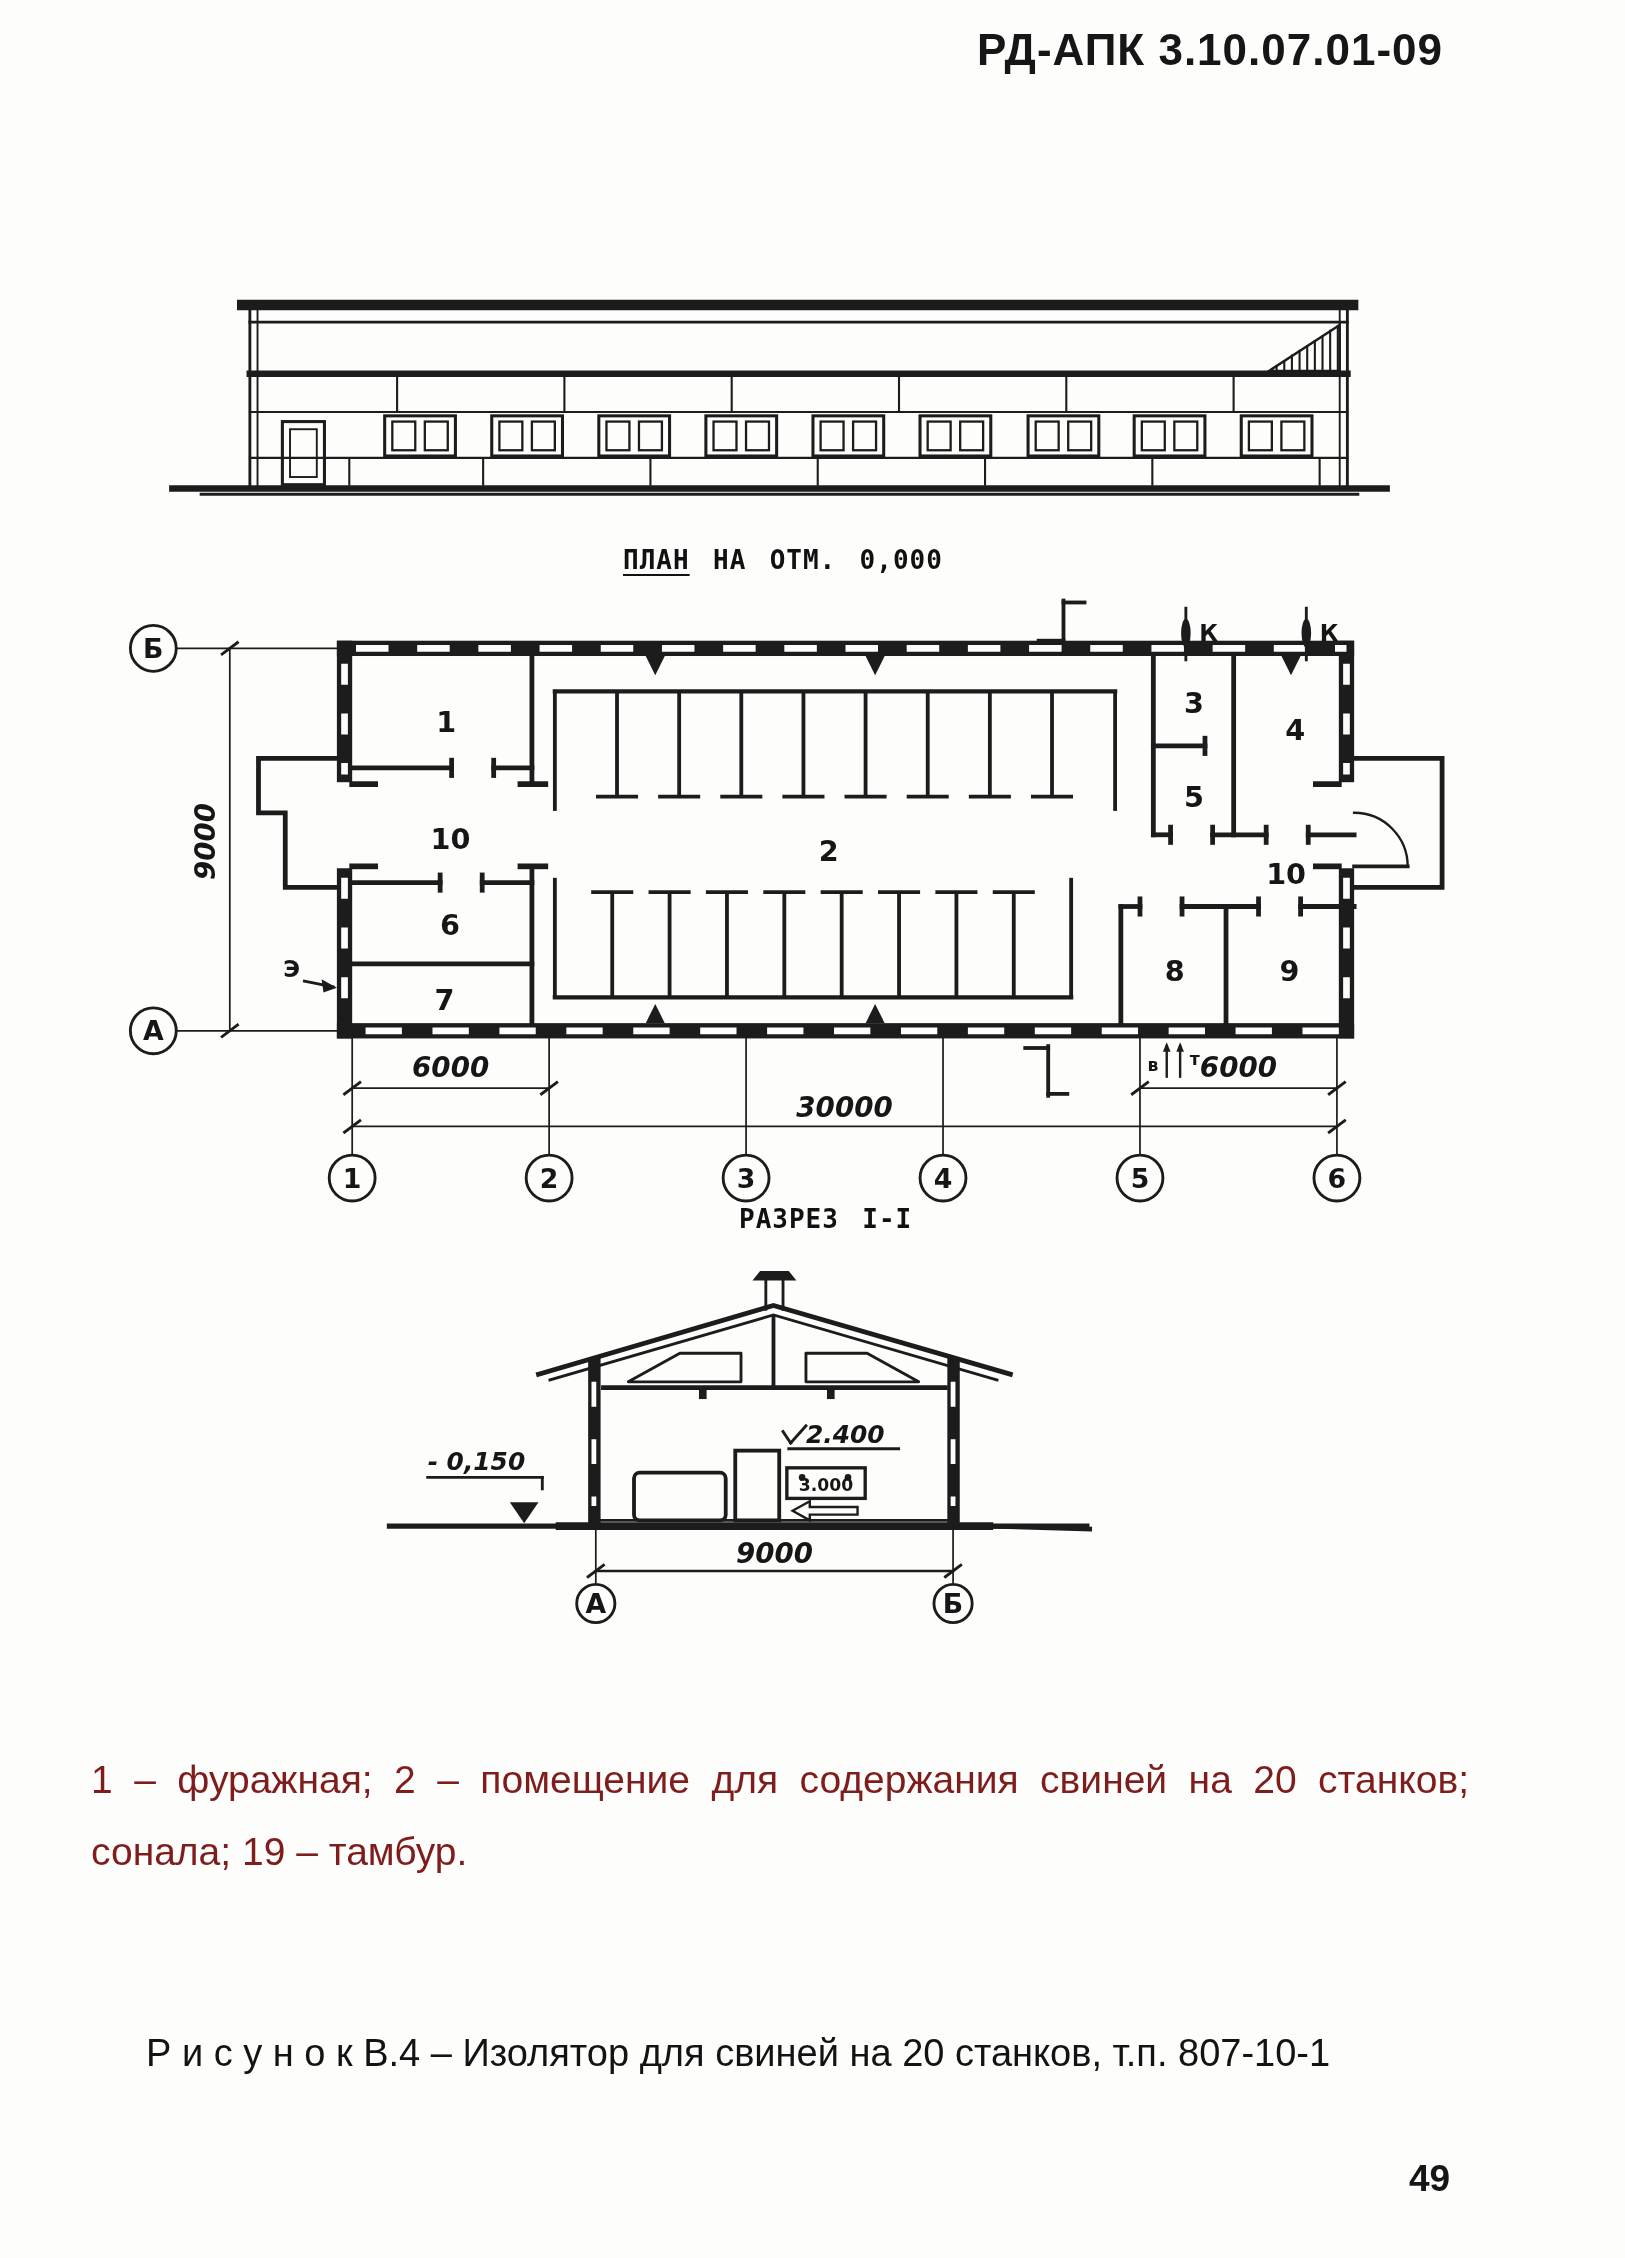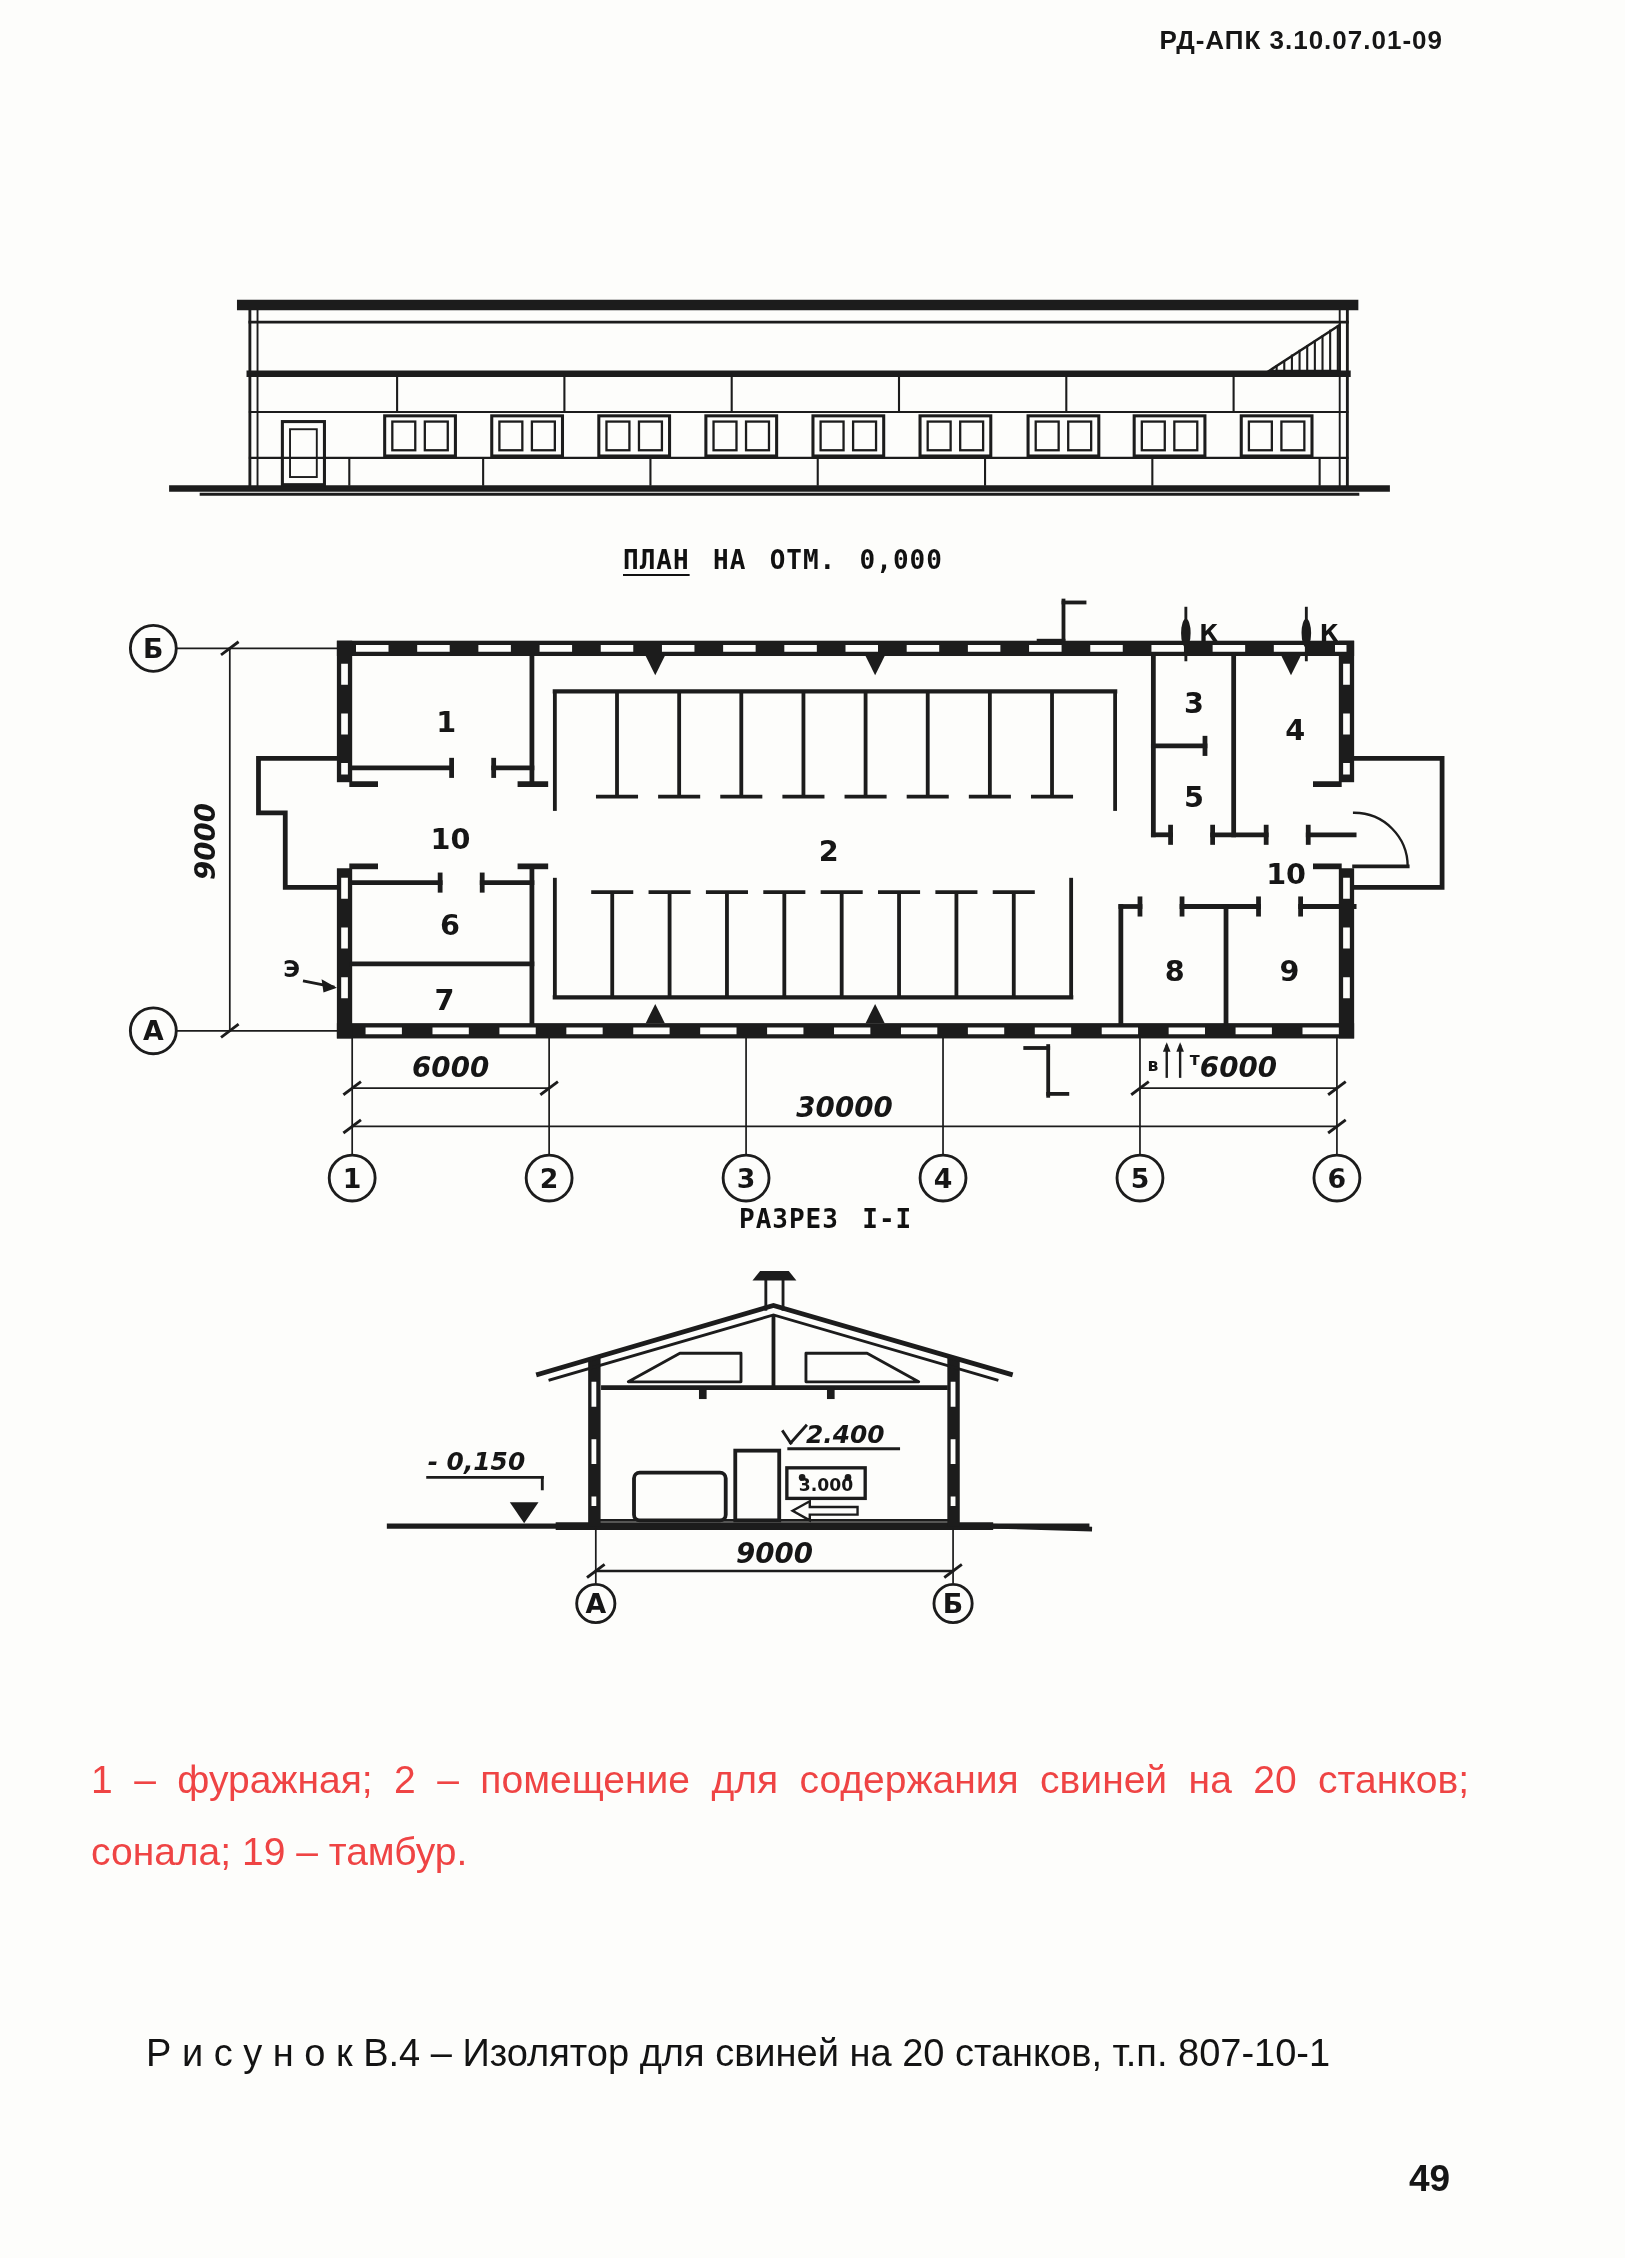--- a/index.html
+++ b/index.html
@@ -1,24 +1,24 @@
 <!DOCTYPE html>
 <html><head>
 <meta charset="utf-8">
 <style>
   html,body{margin:0;padding:0;background:#8a8a8a;}
   .page{position:relative;width:1625px;height:2259px;background:#fdfdfb;
         font-family:"Liberation Sans",sans-serif;color:#161616;overflow:hidden;margin:0 auto;}
-  .header{position:absolute;top:25px;right:182px;font-size:26px;font-weight:700;letter-spacing:1px;}
+  .header{position:absolute;top:25px;right:182px;font-size:44px;font-weight:700;letter-spacing:1px;}
   .draw-title{position:absolute;font-family:"DejaVu Sans Mono",monospace;font-weight:700;
               font-size:26px;letter-spacing:1px;word-spacing:6.7px;color:#111;margin-left:15px;}
   #plan-title{top:545px;left:608px;}
   #section-title{top:1204px;left:724px;}
   .u{text-decoration:underline;text-underline-offset:4.8px;}
-  .legend{position:absolute;left:91px;top:1744px;width:1378px;font-size:39px;line-height:72px;color:#ef4444;}
+  .legend{position:absolute;left:91px;top:1744px;width:1378px;font-size:39px;line-height:72px;color:#7f1d1d;}
   .legend .just{text-align:justify;text-align-last:justify;}
   .caption{position:absolute;left:91px;top:2032px;width:1491px;font-size:38px;padding-left:55px;
            white-space:nowrap;color:#131313;}
   .pagenum{position:absolute;left:1409px;top:2158px;font-size:37px;font-weight:700;}
   svg{position:absolute;}
   .ln{stroke:#1c1c1c;fill:none;stroke-linecap:square;}
   .fl{fill:#1c1c1c;stroke:none;}
   .t-room{font:700 30px "DejaVu Sans",sans-serif;fill:#161616;}
   .t-dim{font:italic 700 29px "DejaVu Sans",sans-serif;fill:#161616;}
   .t-axis{font:700 28px "DejaVu Sans",sans-serif;fill:#161616;}

